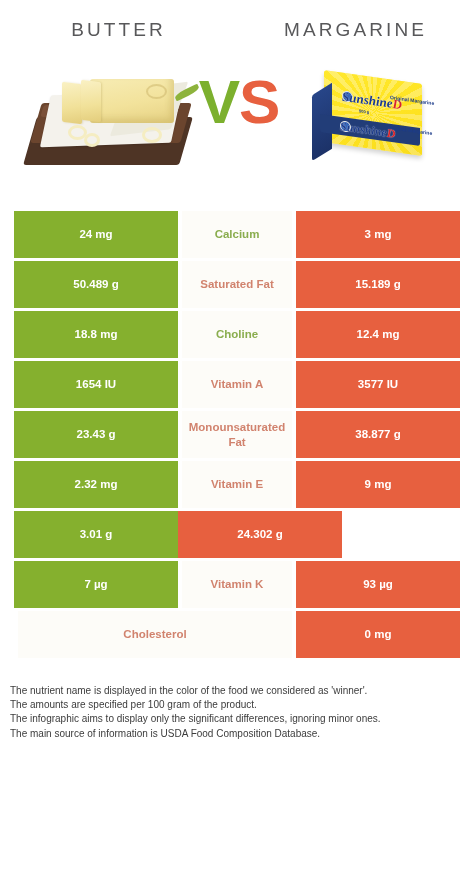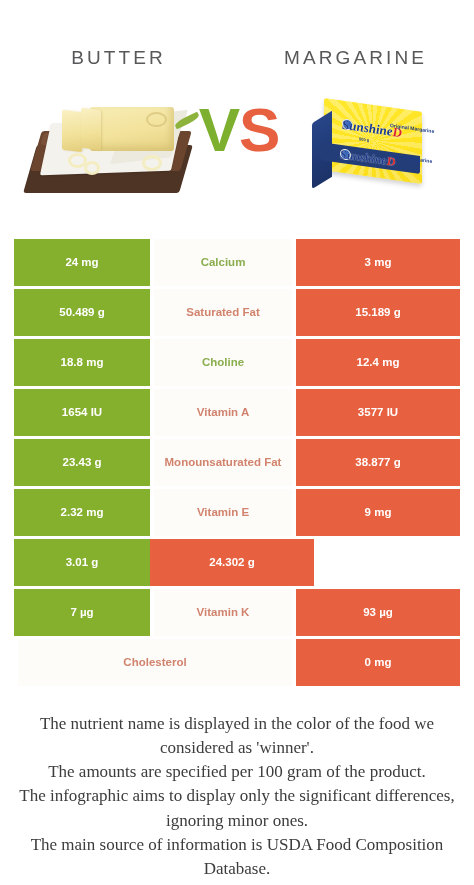--- a/index.html
+++ b/index.html
@@ -16,21 +16,20 @@
   }
 
   
   .header {
     display: flex;
     padding-top: 19px;
   }
   .header .col {
     flex: 1;
     text-align: center;
-    margin-top: 28px;
   }
   .product-title {
     font-family: "Liberation Sans", sans-serif;
     font-size: 19px;
     font-weight: 300;
     letter-spacing: 3.1px;
     color: #58585a;
     text-transform: uppercase;
     white-space: nowrap;
   }
@@ -269,47 +268,46 @@
     justify-content: center;
     text-align: center;
     font-size: 11.5px;
     font-weight: 700;
     min-height: 47px;
     box-sizing: border-box;
     padding: 4px 6px;
     line-height: 1.22;
   }
   .cell.left {
-    width: 136px;
+    width: 164px;
     background: #85b02e;
     color: #ffffff;
   }
   .cell.mid {
     flex: 1;
     background: #fdfcf8;
     margin: 0 4px;
-    text-align: right;
   }
   .cell.right {
     width: 164px;
     background: #e7603f;
     color: #ffffff;
   }
   .cell.mid.win-butter { color: #8aad4e; }
   .cell.mid.win-marg   { color: #d1836e; }
 
   
   .footer {
     margin-top: 26px;
     padding: 0 10px;
-    text-align: center;
-    font-size: 17px;
+    text-align: left;
+    font-size: 10px;
     line-height: 1.42;
     color: #3c3c3c;
-    font-family: Liberation Serif, serif;
+    font-family: Liberation Sans, sans-serif;
   }
   .footer p { margin: 0; }
 </style>
 </head>
 <body>
 
 <div class="header">
   <div class="col">
     <div class="product-title">BUTTER</div>
   </div>

